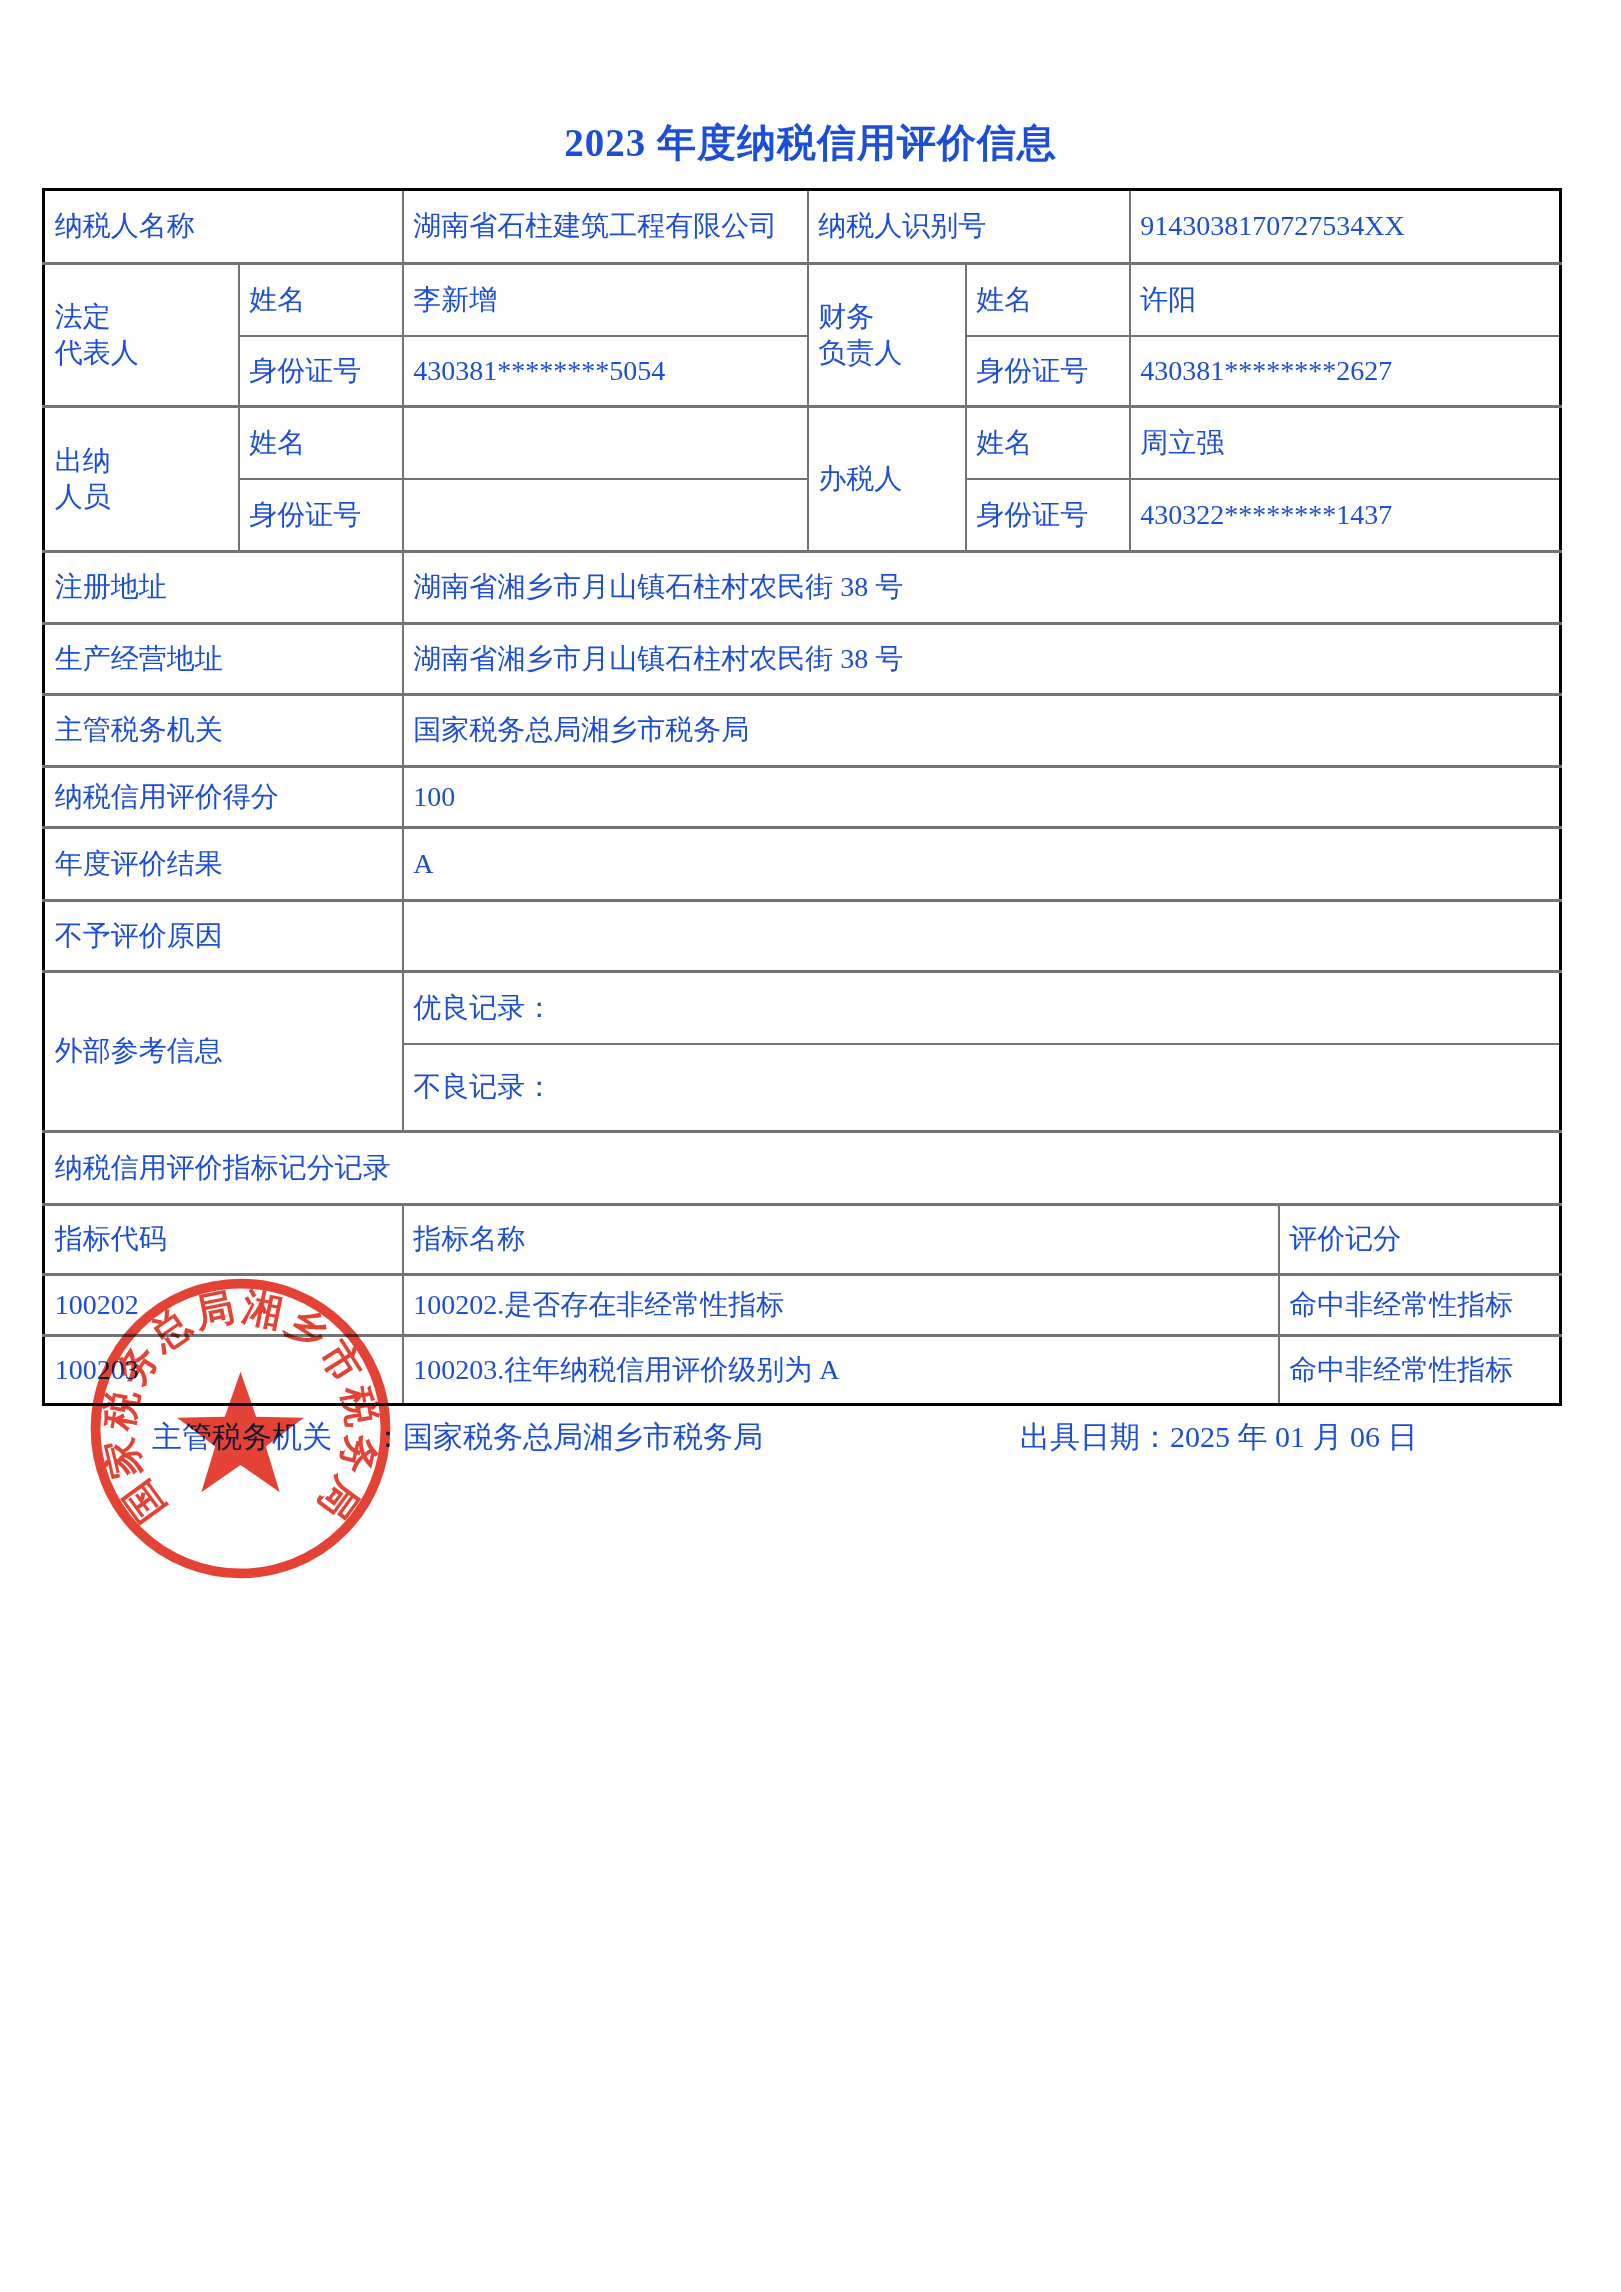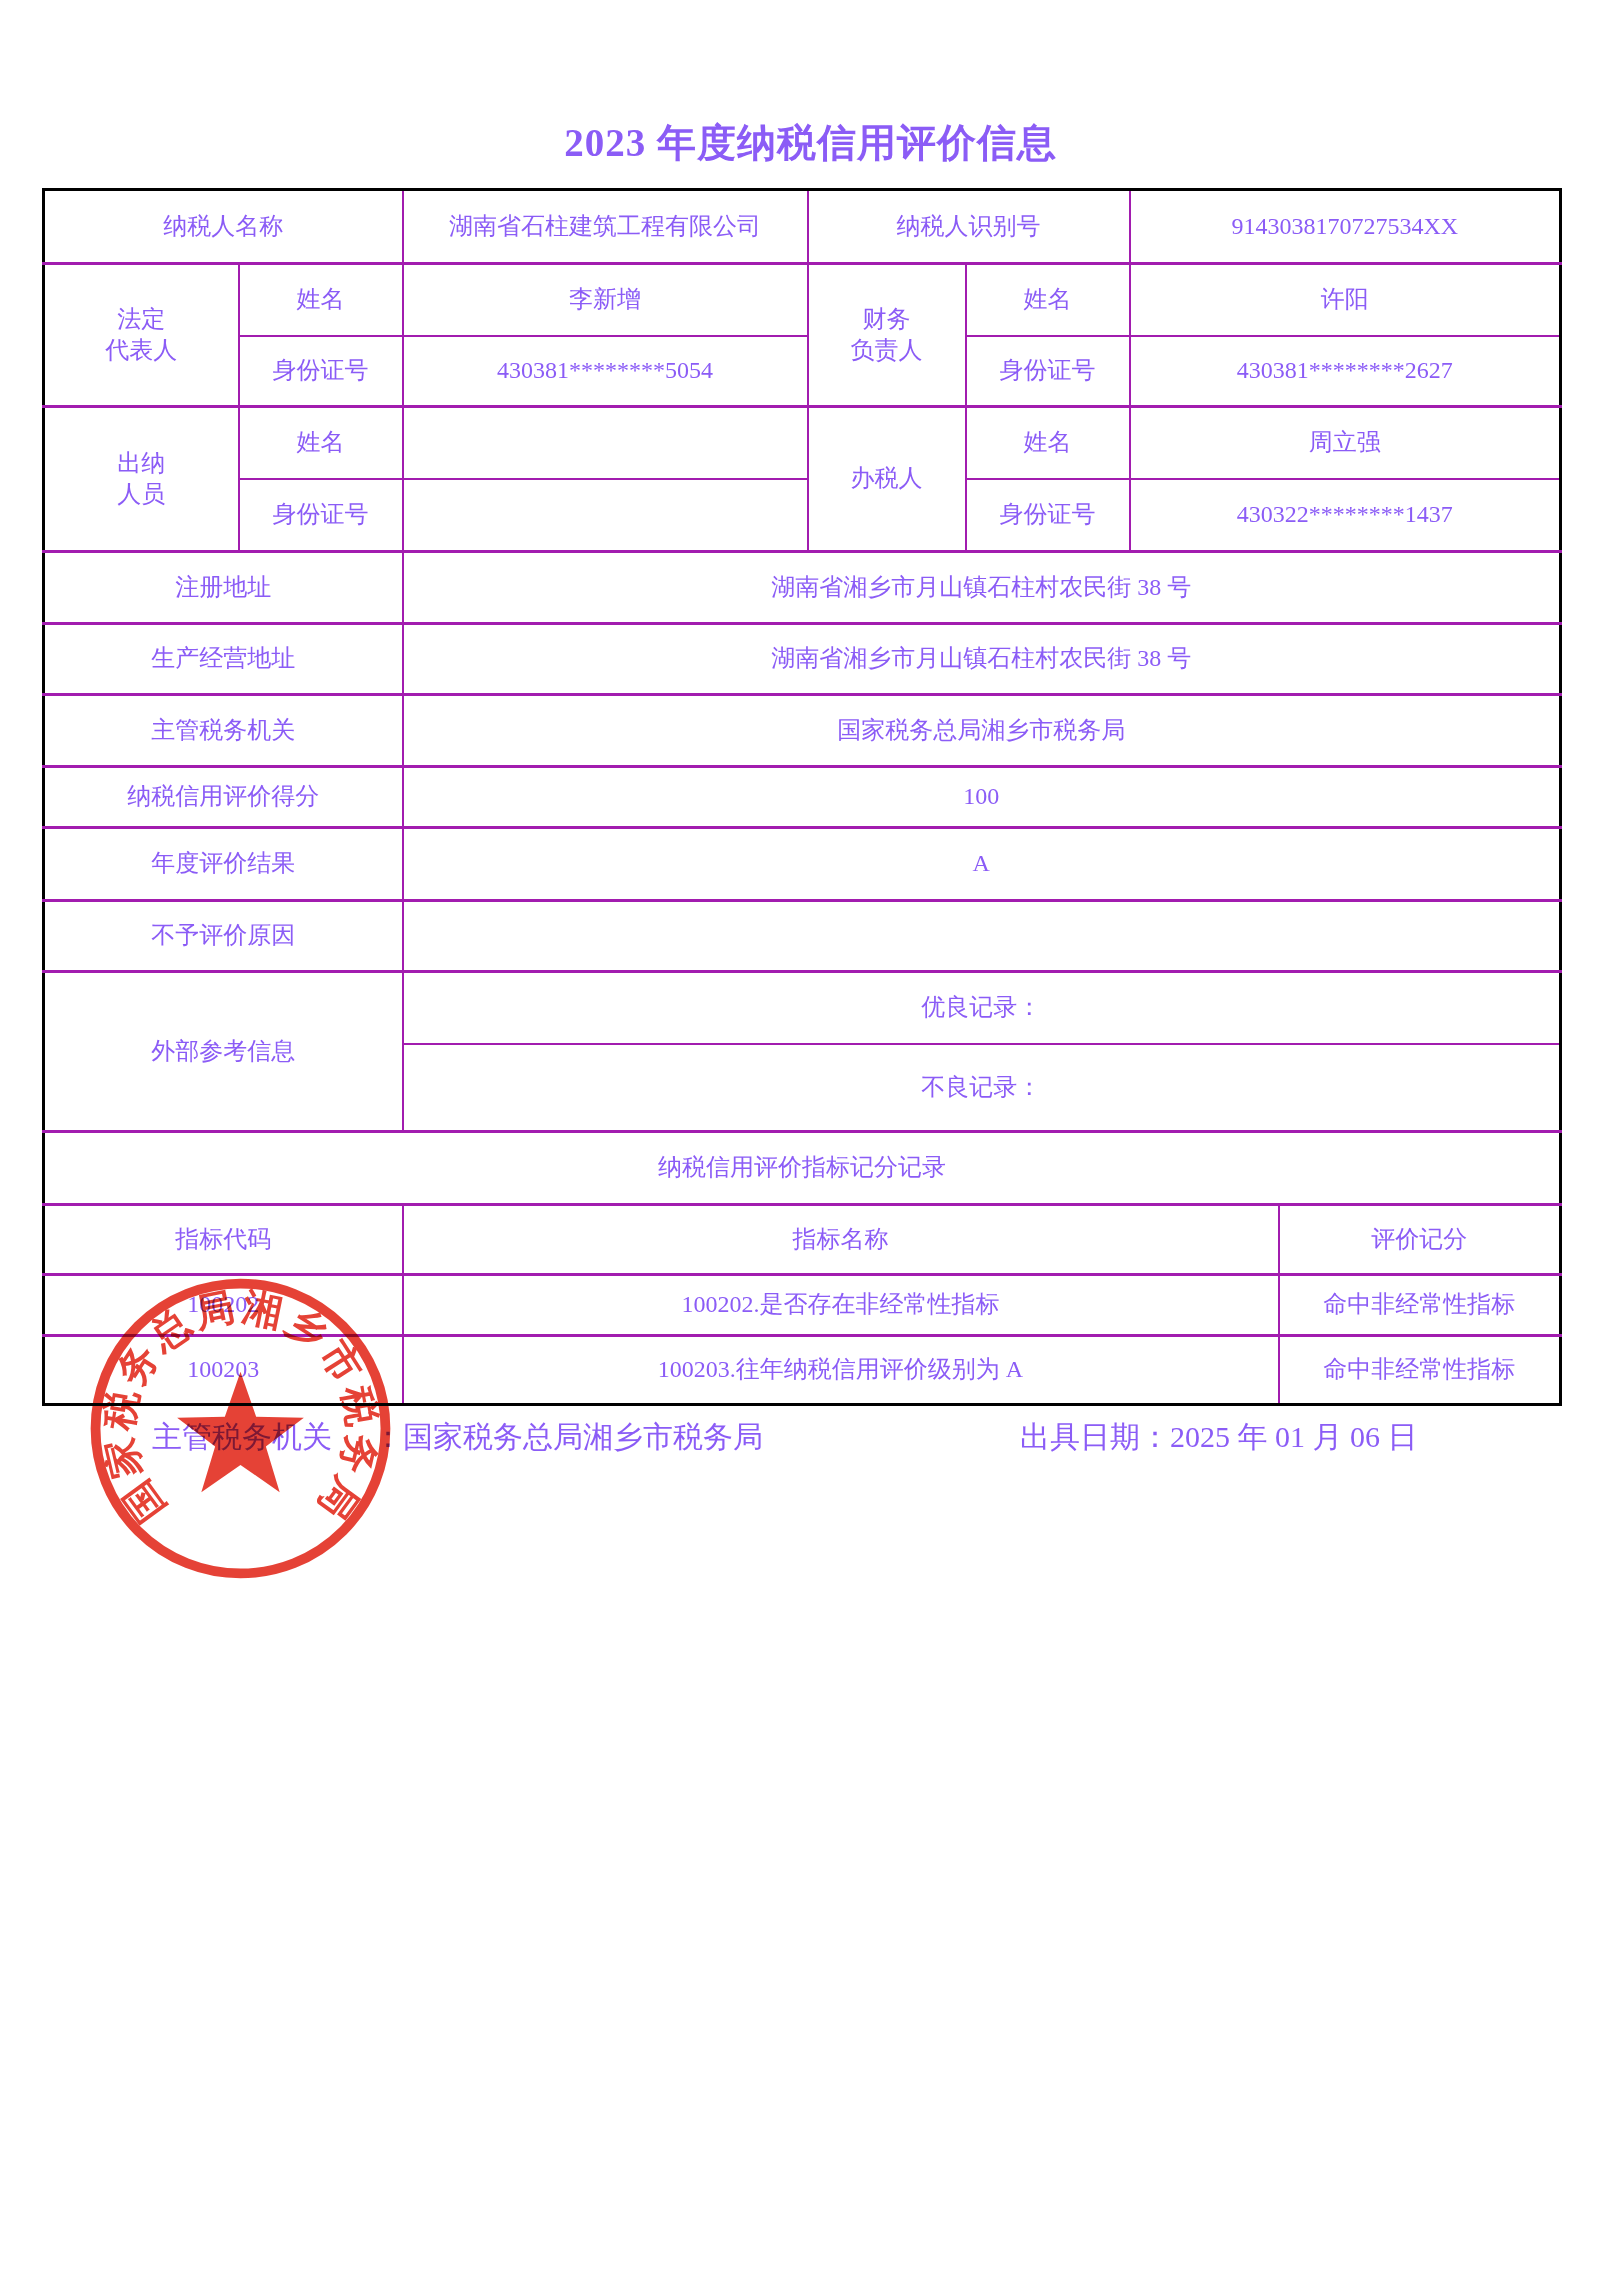--- a/index.html
+++ b/index.html
@@ -1,39 +1,39 @@
 <!DOCTYPE html>
 <html><head>
 <meta charset="utf-8">
 <style>
   html,body{margin:0;padding:0;background:#ffffff;}
   .page{
     position:relative;
     width:1621px;height:2293px;
     background:#ffffff;
     font-family:"Liberation Serif","DejaVu Serif",serif;
-    color:#8b5cf6;
+    color:#1d4ed8;
     overflow:hidden;
   }
   .doc-title{
     position:absolute;top:116px;left:0;width:100%;
     text-align:center;
     font-size:39px;font-weight:bold;letter-spacing:1px;
   }
   table.main{
     position:absolute;left:42px;top:188px;
     width:1516px;
     border-collapse:collapse;table-layout:fixed;
     border:3.9px solid #000;
   }
   table.main td{
-    border:2px solid #a21caf;
-    font-size:24px;
+    border:2px solid #737373;
+    font-size:28px;
     padding:0 9.8px;
-    text-align:center;
+    text-align:left;
     vertical-align:middle;
     overflow:hidden;
     line-height:1.3;
   }
   table.main tr.gt td{border-top-width:3.9px;}
   td.lbl{text-align:left;padding-left:15.7px;}
   td.val{font-size:27.4px;}
   td.multiline{white-space:pre-line;text-align:center;line-height:1.4;}
   td.section-head{font-size:27.4px;}
   .footer{

